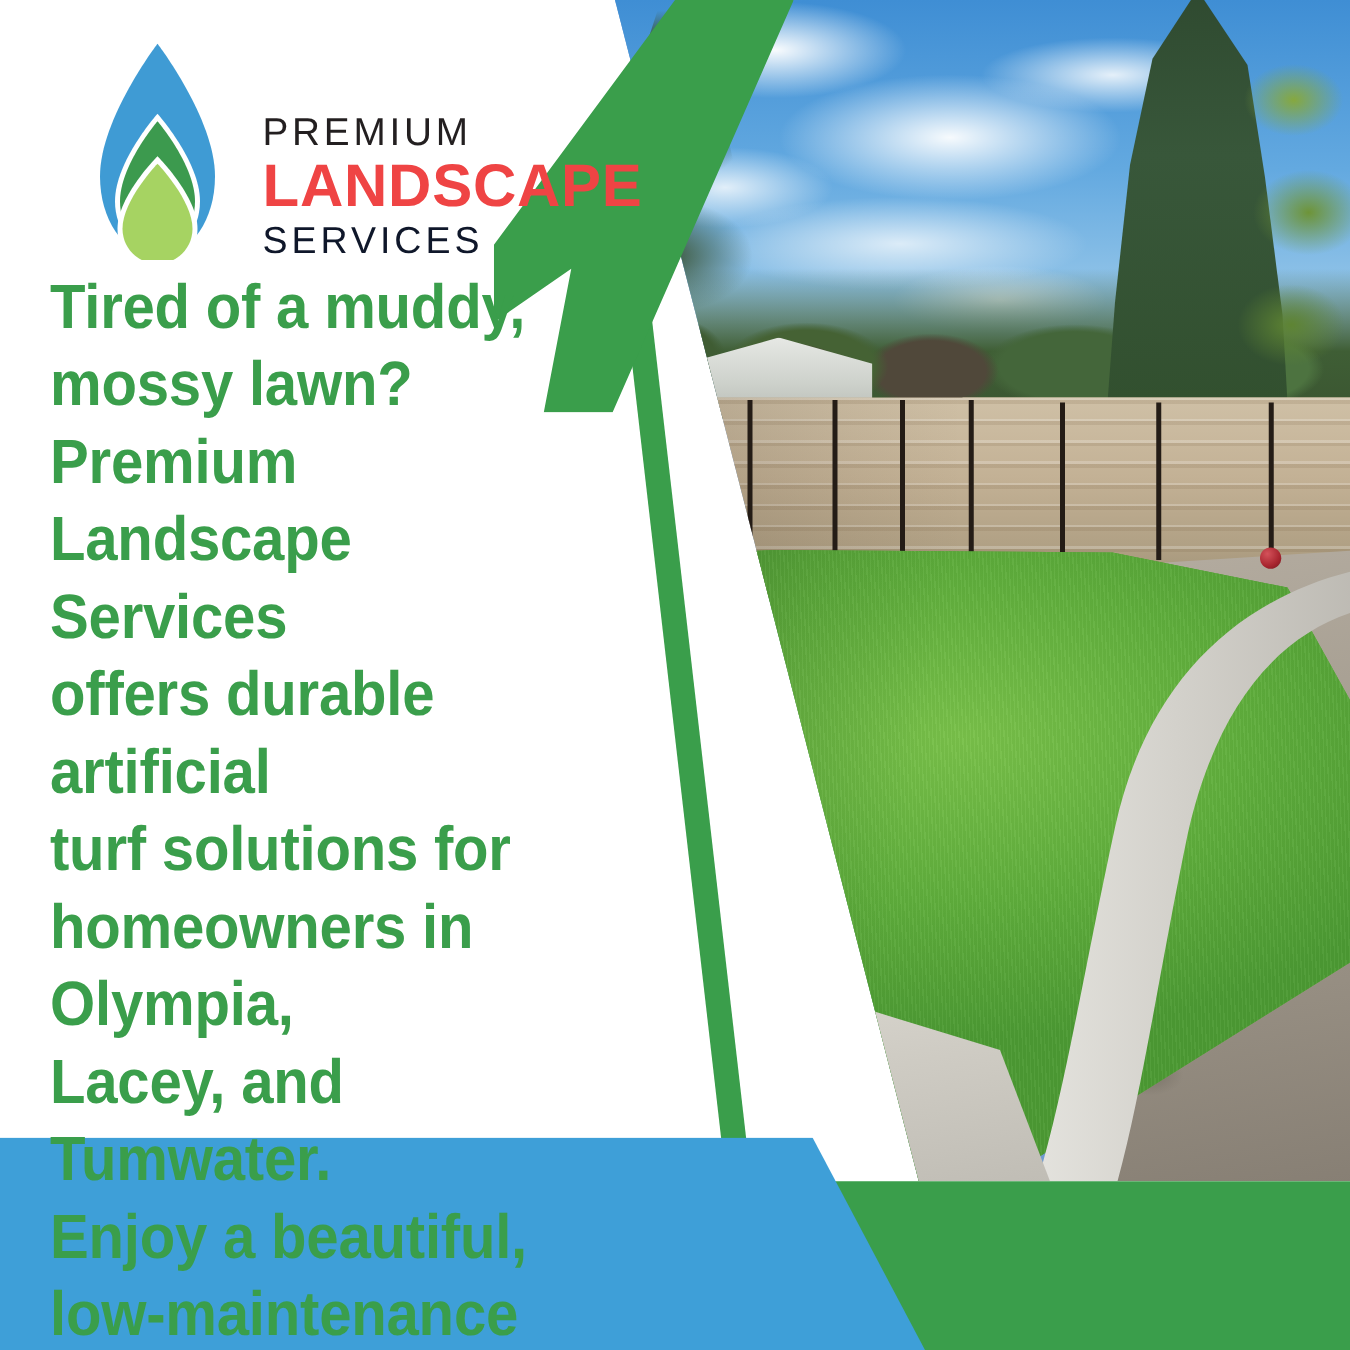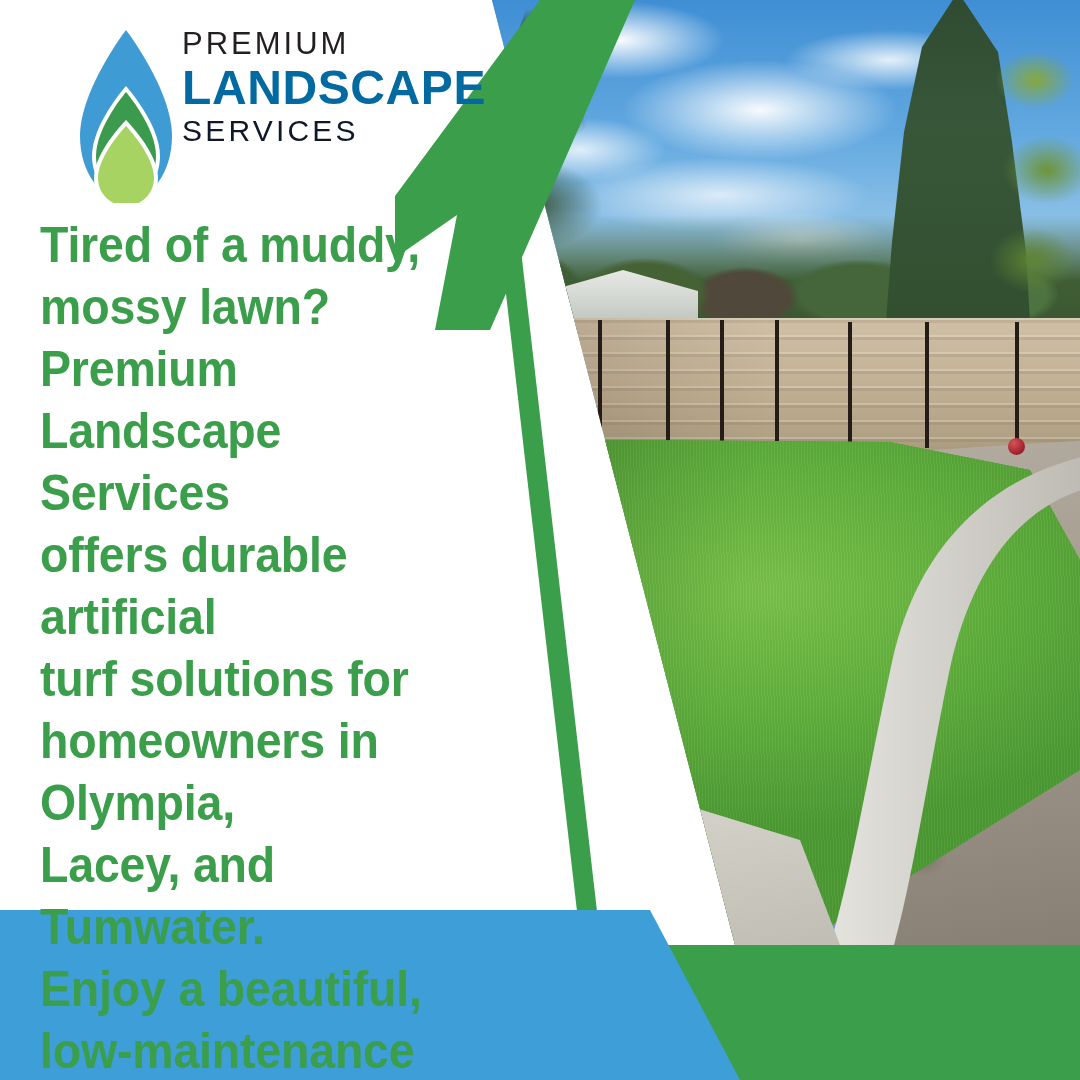--- a/index.html
+++ b/index.html
@@ -183,30 +183,30 @@
   }
   .band-blue{
     position:absolute;left:0;top:910px;width:740px;height:170px;
     background:#3e9fd8;
     clip-path:polygon(0 0, 650px 0, 740px 170px, 0 170px);
   }
 
   
   .logo{
     position:absolute;left:78px;top:28px;width:400px;height:180px;
-    display:flex;align-items:flex-start;gap:8px;
+    display:flex;align-items:flex-end;gap:36px;
   }
   .logo-mark{width:96px;height:175px;flex:0 0 auto;}
   .logo-type{display:flex;flex-direction:column;line-height:1;}
   .lt-premium{
     font-size:31px;letter-spacing:3.0px;color:#231f20;font-weight:400;
     font-family:"Liberation Sans",sans-serif;
   }
   .lt-landscape{
-    font-size:48px;letter-spacing:.6px;color:#0369a1;font-weight:bold;
+    font-size:48px;letter-spacing:.6px;color:#ef4444;font-weight:bold;
     margin:5px 0 4px 0;font-family:"Liberation Sans",sans-serif;
   }
   .lt-services{
     font-size:30px;letter-spacing:3.2px;color:#0f172a;font-weight:400;
     font-family:"Liberation Sans",sans-serif;
   }
 
   
   .headline{
     position:absolute;left:40px;top:214px;width:470px;

